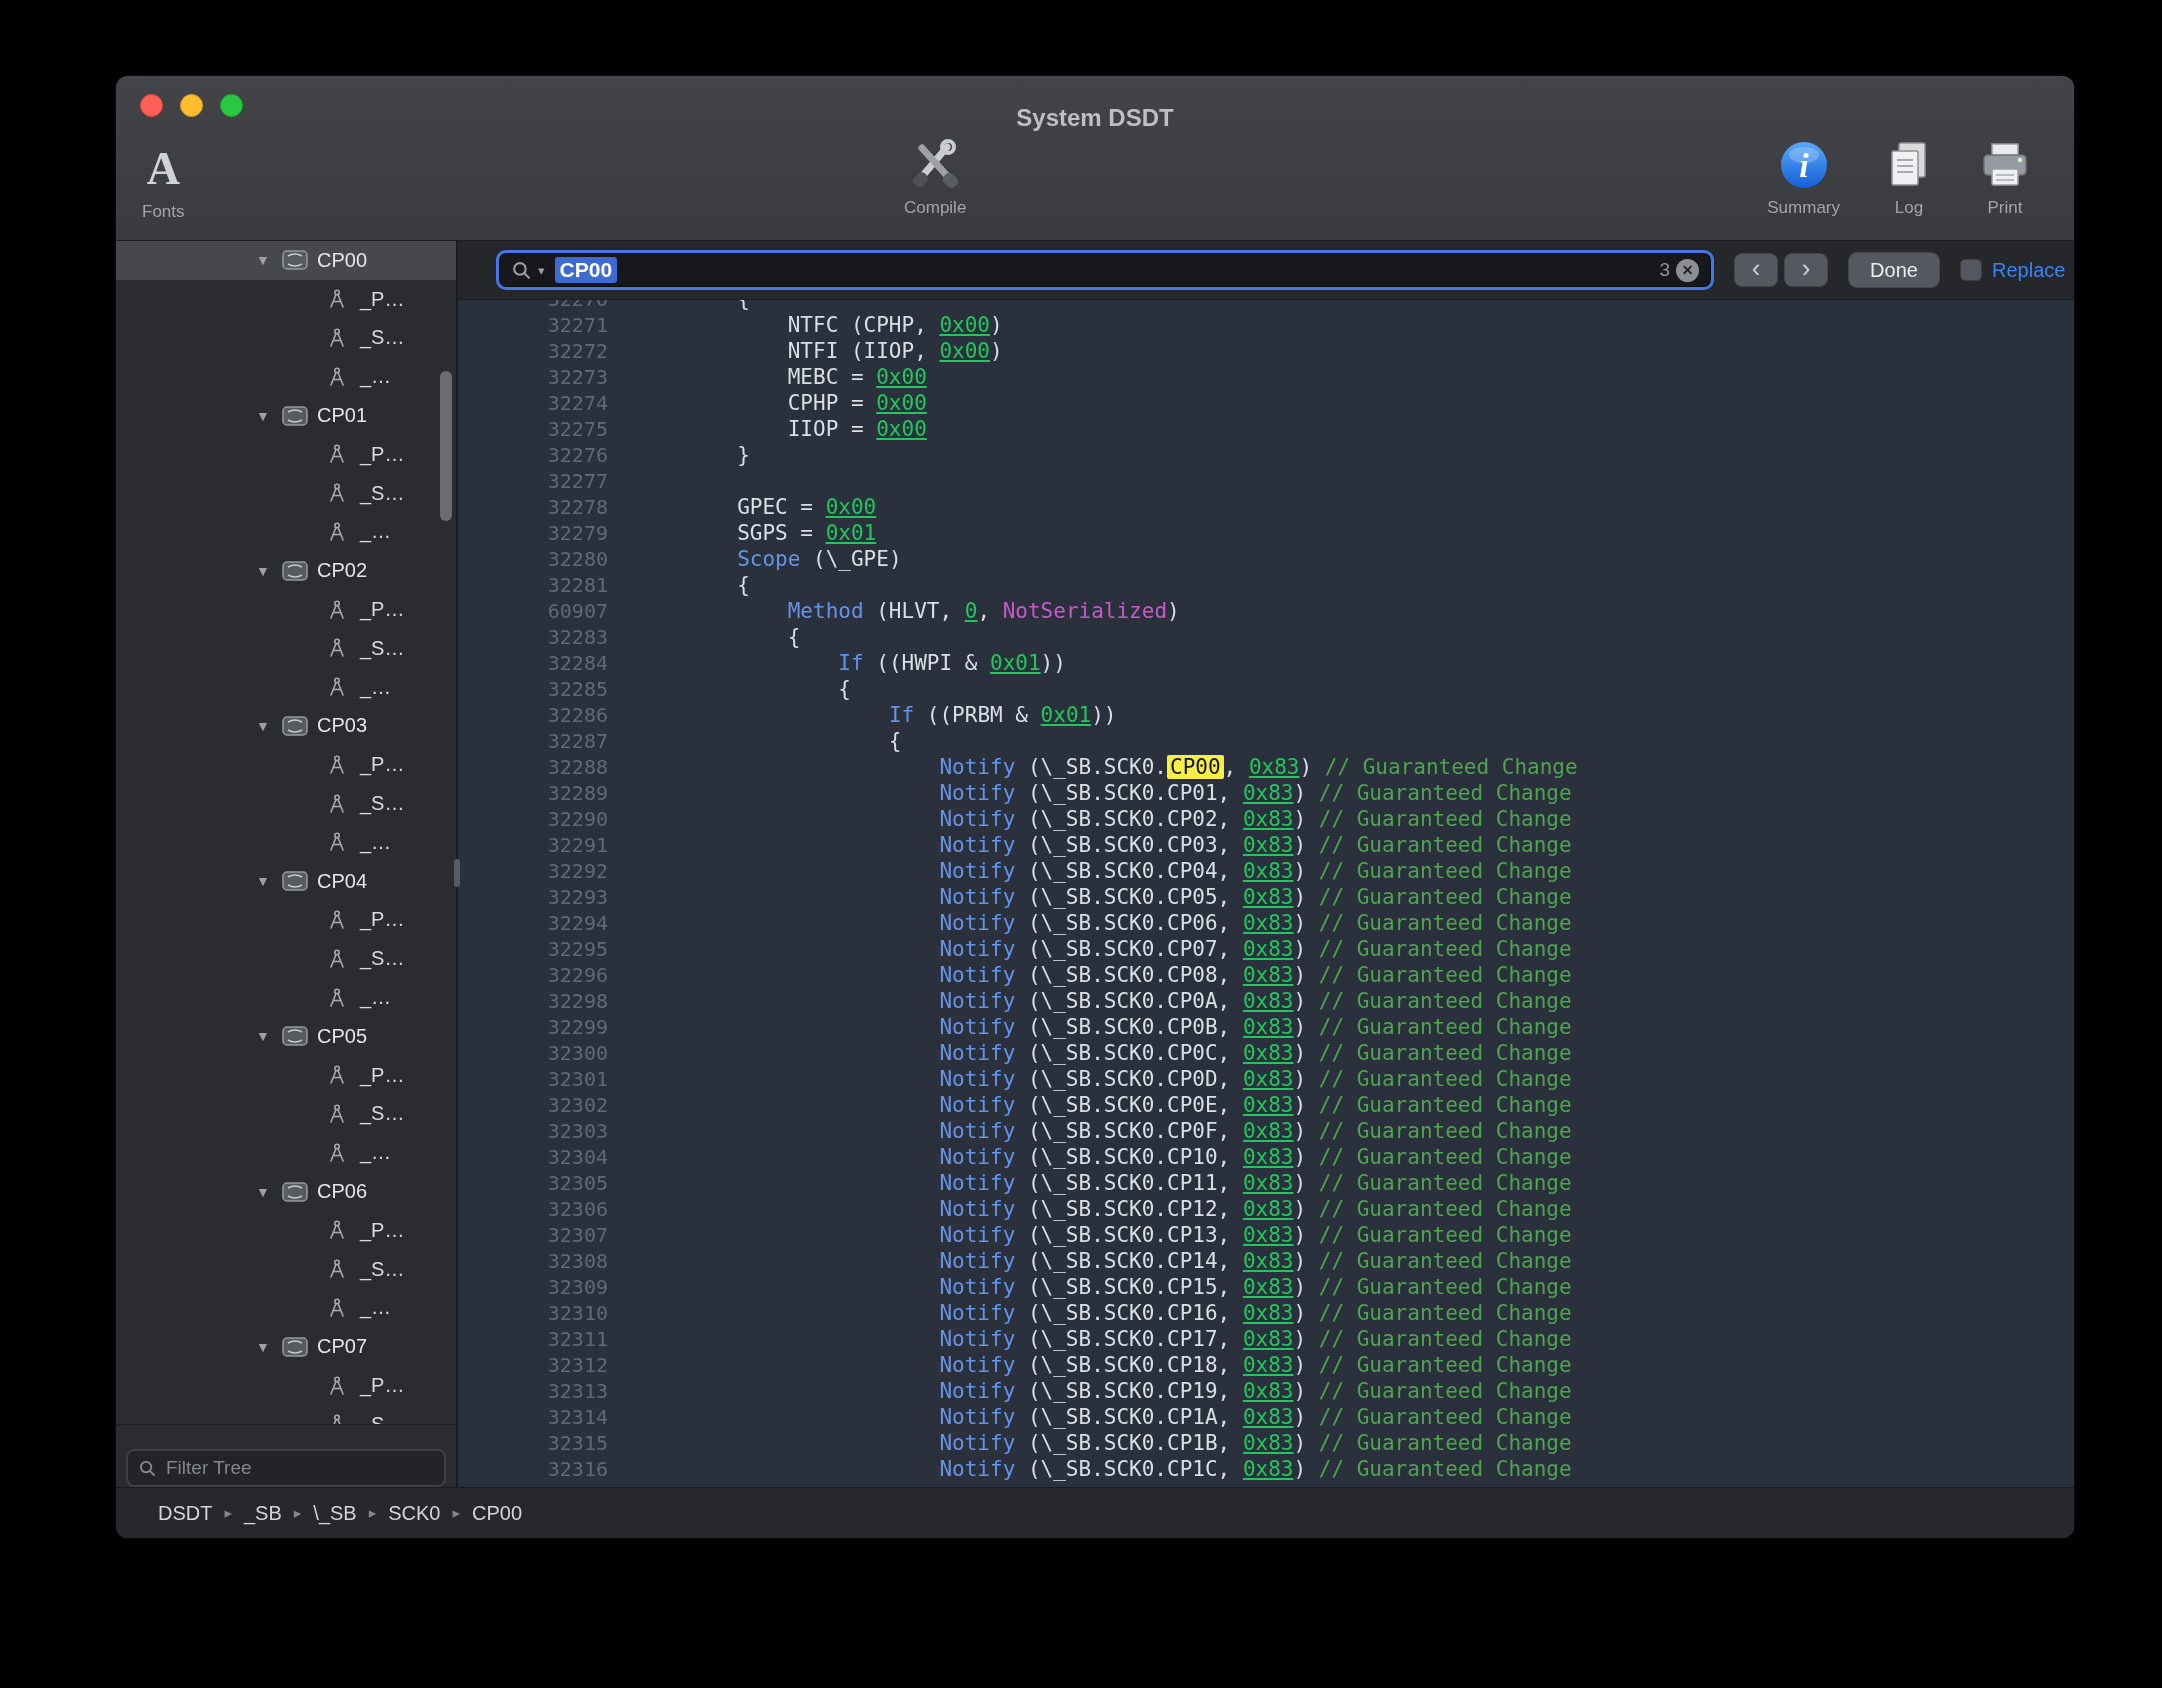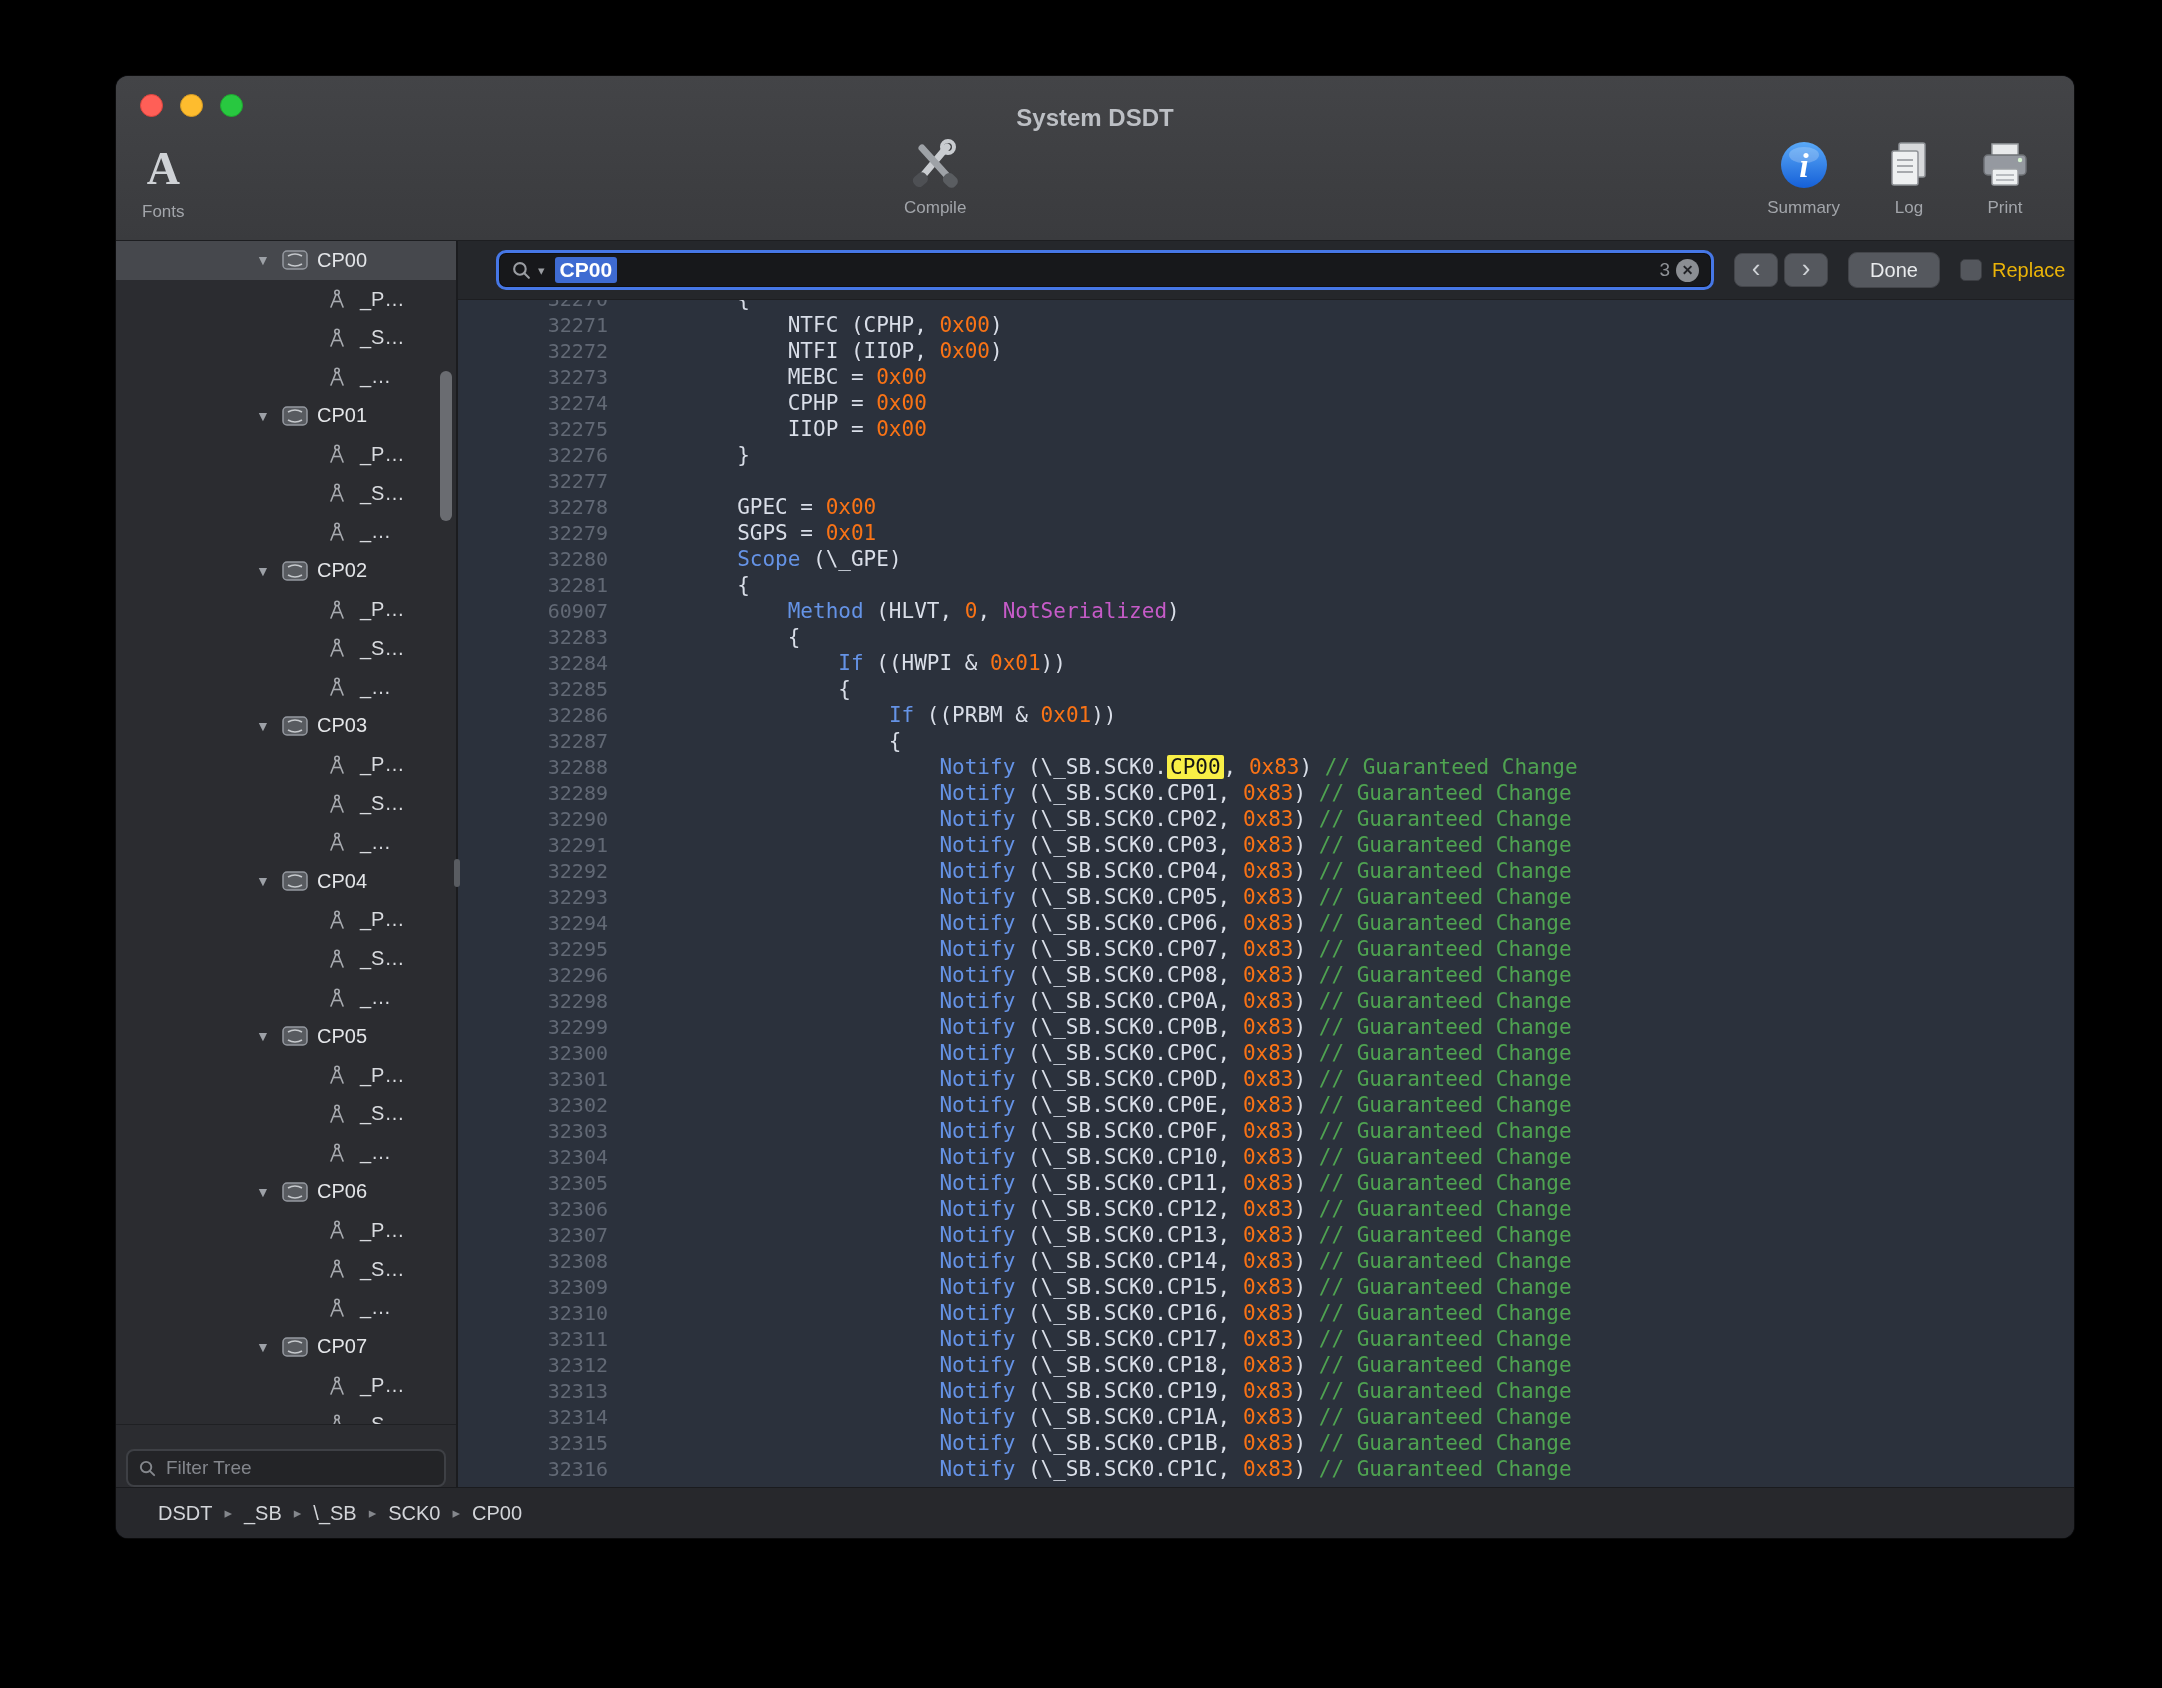--- a/index.html
+++ b/index.html
@@ -57,30 +57,30 @@
   .sf-count{margin-left:auto;font-size:19px;color:#8e9196;}
   .sf-clear{width:23px;height:23px;border-radius:50%;background:#8b8e93;color:#212226;display:flex;align-items:center;justify-content:center;
             font-size:14px;font-weight:700;line-height:1;}
   .nav-group{display:flex;gap:6px;}
   .nav-btn{width:44px;height:34px;border-radius:8px;background:#55585e;border:1px solid #43454a;color:#cfd2d6;font-size:26px;
            display:flex;align-items:center;justify-content:center;box-sizing:border-box;padding-bottom:4px;}
   .done-btn{min-width:92px;height:36px;border-radius:9px;background:#55585e;border:1px solid #43454a;color:#e9ebed;font-size:20px;
             display:flex;align-items:center;justify-content:center;box-sizing:border-box;padding:0 14px;}
   .replace{display:flex;align-items:center;gap:10px;}
   .checkbox{width:22px;height:22px;border-radius:5px;background:#54575d;border:1px solid #3c3e43;box-sizing:border-box;}
-  .replace-label{font-size:20px;color:#eab308;white-space:nowrap;}
+  .replace-label{font-size:20px;color:#3b82f6;white-space:nowrap;}
   
   .code{flex:1;position:relative;overflow:hidden;}
   .code-inner{position:absolute;top:-14px;left:0;right:0;margin-left:32px;}
   .code-line{display:flex;height:26px;line-height:26px;font-family:"DejaVu Sans Mono",monospace;font-size:21px;white-space:pre;}
   .ln{flex:0 0 118px;text-align:right;padding-right:28px;color:#626975;font-size:20px;}
   .ct{flex:1;}
   .s-pl{color:#d9dee8;}
   .s-kw{color:#6593e6;}
-  .s-num{color:#f97316;}
+  .s-num{color:#22c55e;text-decoration:underline;}
   .s-cm{color:#4fa351;}
   .s-ns{color:#c65bc8;}
   .s-hl{background:#f8ef46;color:#151515;border-radius:2px;padding:0 3px;}
   
   .statusbar{flex:0 0 50px;background:#27282c;border-top:1px solid #1a1b1e;display:flex;align-items:center;padding-left:42px;}
   .bc-item{font-size:20px;color:#d3d5d9;}
   .bc-sep{font-size:15px;color:#84878c;padding:0 12px;}
   svg{display:block;}
 </style>
 </head>

